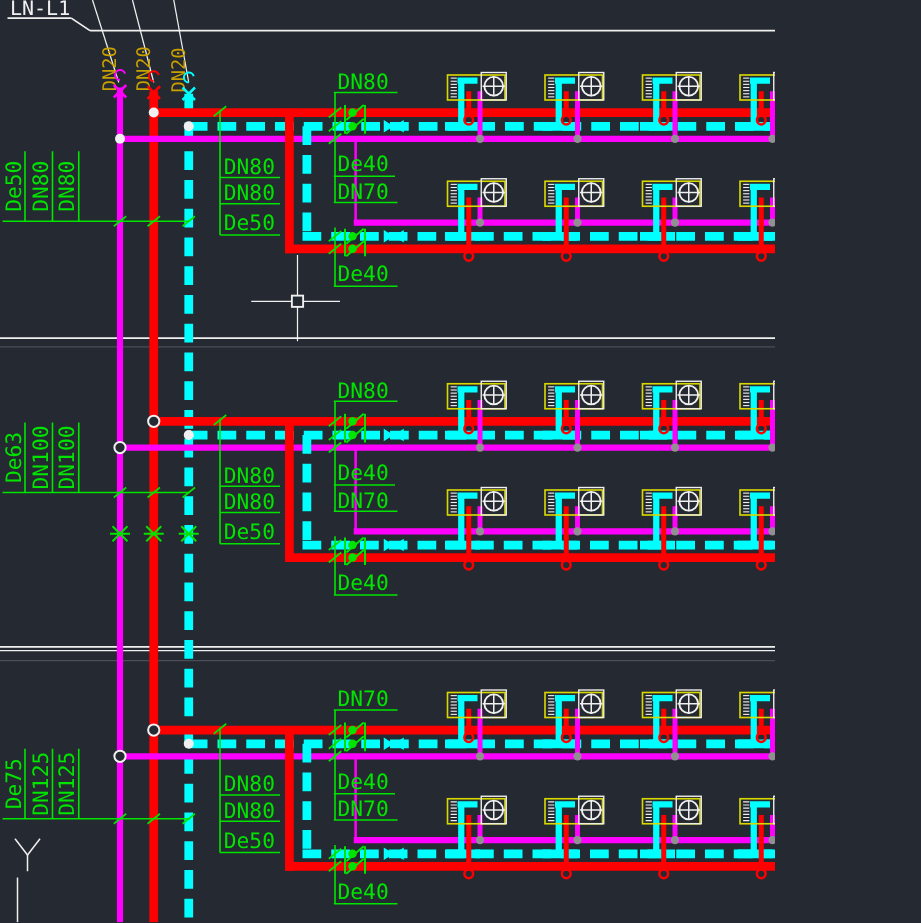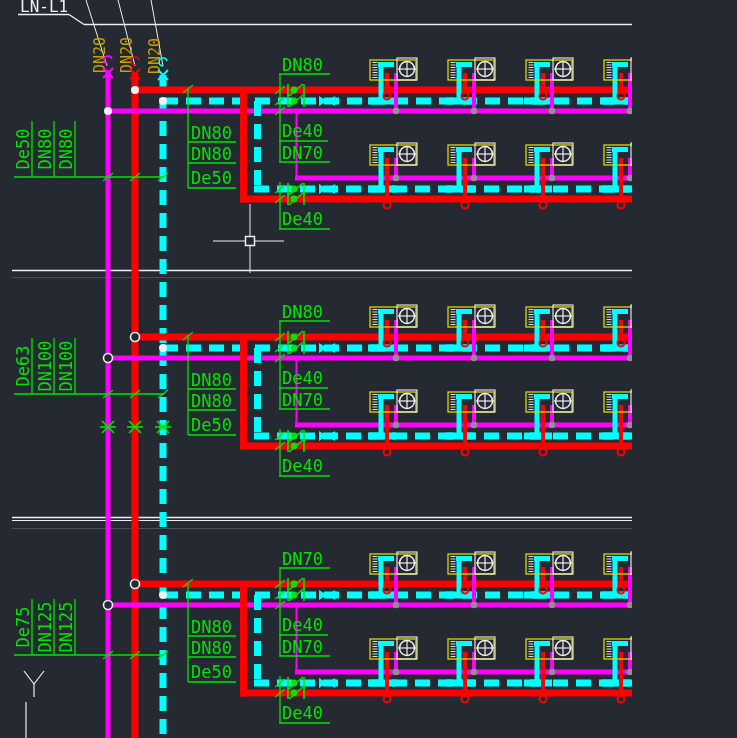--- a/index.html
+++ b/index.html
@@ -1,16 +1,16 @@
 <!DOCTYPE html>
 <html><head>
 <meta charset="utf-8">
 <style>
   html,body{margin:0;padding:0;background:#252931;}
-  .canvas-wrap{width:620px;height:738px;position:relative;overflow:hidden;background:#252931;margin-left:12px;}
+  .canvas-wrap{width:620px;height:738px;position:relative;overflow:hidden;background:#252931;}
   svg{display:block;}
   text{font-family:"DejaVu Sans Mono","Liberation Mono",monospace;}
 </style>
 </head>
 <body>
 
 <div class="canvas-wrap">
   <svg id="cad" width="737" height="738" viewBox="0 0 737 738">
       <g>
         <text x="8" y="12" fill="#f0f0f0" font-size="16" text-anchor="start">LN-L1</text>

